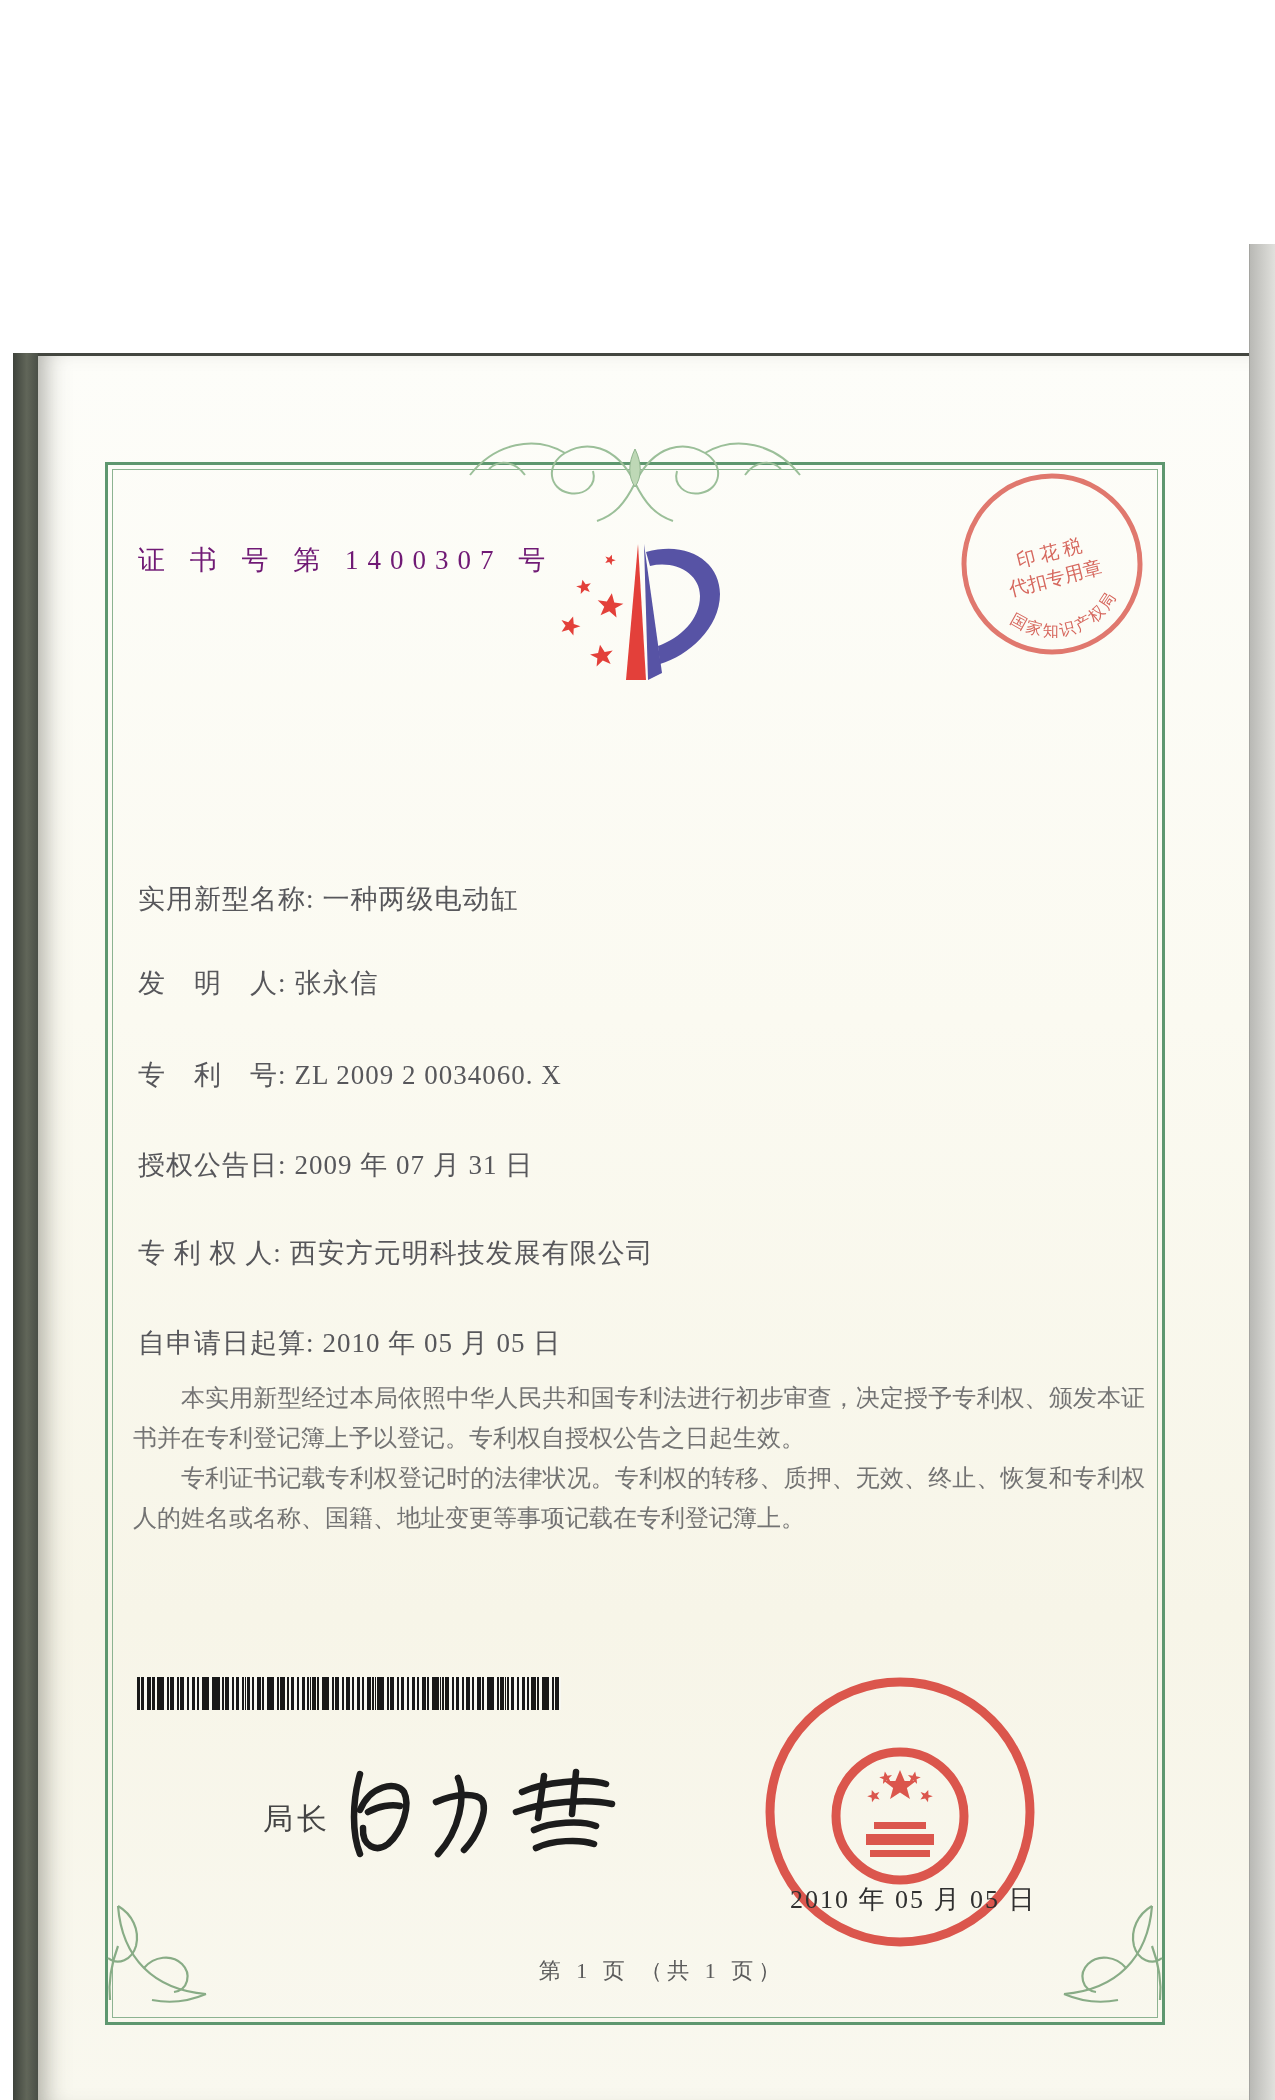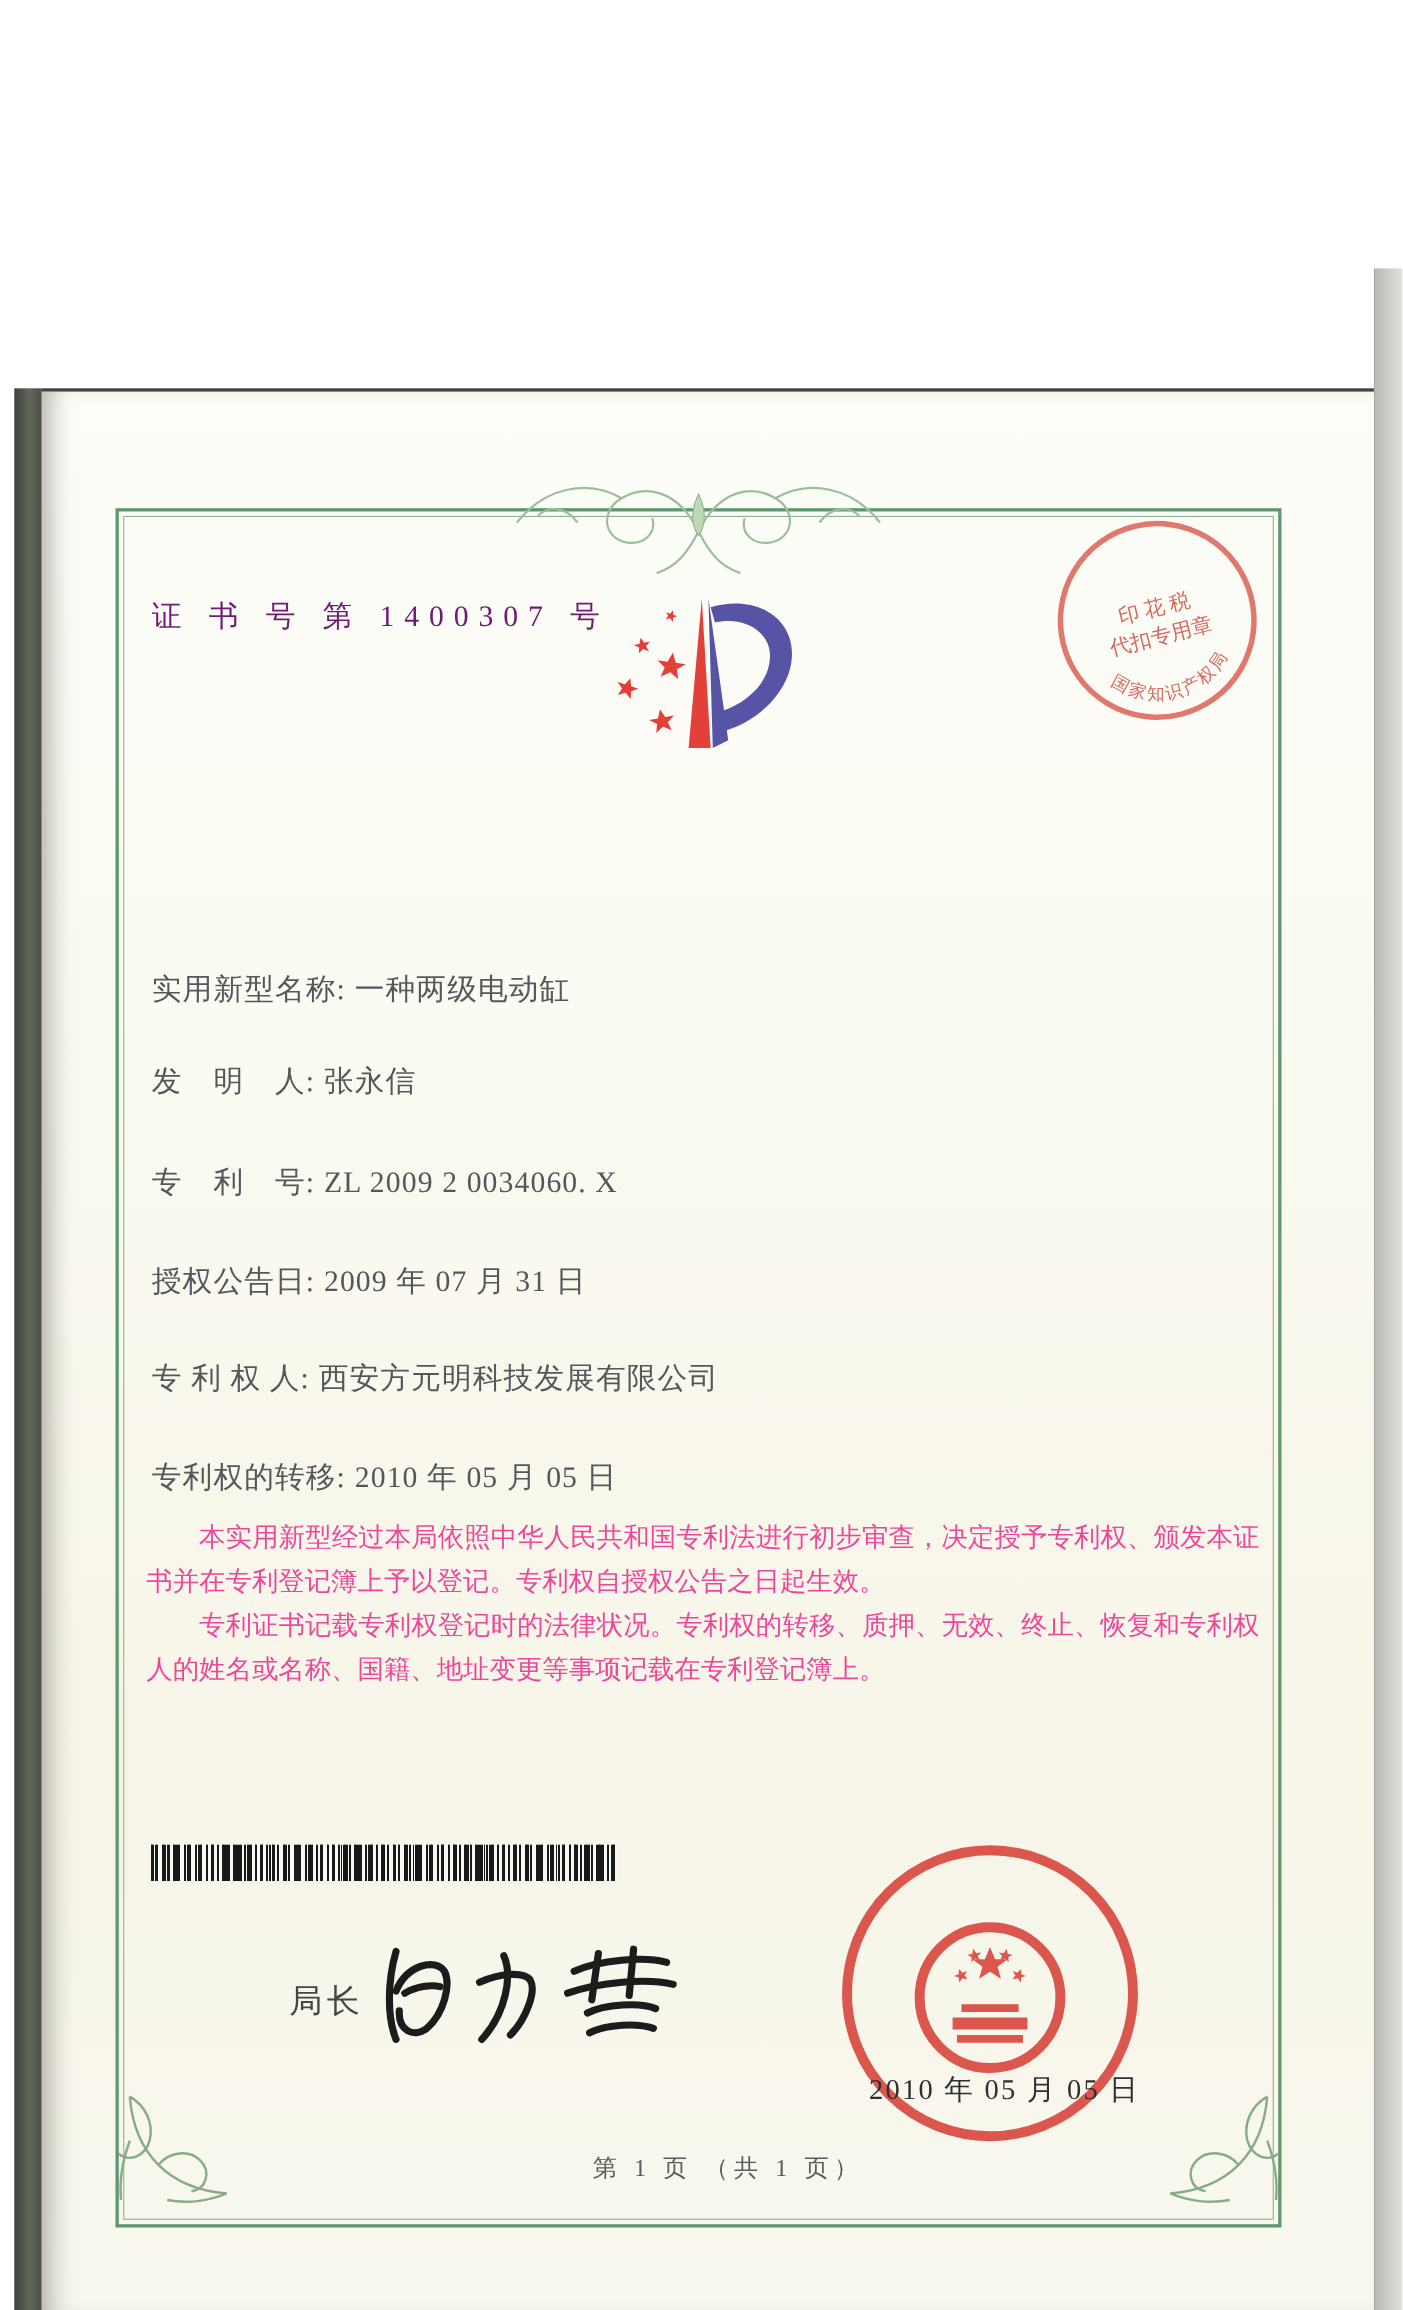--- a/index.html
+++ b/index.html
@@ -29,21 +29,21 @@
   .fields{position:absolute;left:0;top:0;}
   .field{position:absolute;left:138px;font-size:27px;color:#57575b;letter-spacing:1px;white-space:nowrap;}
   .field:nth-of-type(1){top:881px}
   .field:nth-of-type(2){top:965px}
   .field:nth-of-type(3){top:1057px}
   .field:nth-of-type(4){top:1147px}
   .field:nth-of-type(5){top:1235px}
   .field:nth-of-type(6){top:1325px}
   .fvalue{margin-left:8px;text-align:center;}
   .body-text{position:absolute;left:133px;top:1378px;width:1012px;font-size:24px;line-height:40px;
-             color:#ec4899;text-align:justify;}
+             color:#737373;text-align:justify;}
   .body-text p{margin:0;text-indent:2em;}
   .barcode{position:absolute;left:137px;top:1677px;width:424px;height:33px;background-color:#f8f8f2;
            background-image:
              repeating-linear-gradient(90deg,#181818 0 2px,transparent 2px 5px),
              repeating-linear-gradient(90deg,#181818 0 3px,transparent 3px 11px),
              repeating-linear-gradient(90deg,transparent 0 4px,#181818 4px 5px,transparent 5px 13px);}
   .sig-label{position:absolute;left:263px;top:1799px;font-size:30px;letter-spacing:4px;color:#454545;}
   .signature{position:absolute;left:330px;top:1752px;width:300px;height:120px;}
   .seal-main{position:absolute;left:762px;top:1674px;width:276px;height:276px;opacity:.9;}
   .seal-date{position:absolute;left:790px;top:1882px;font-size:26px;letter-spacing:2px;color:#2f2f2f;white-space:nowrap;}
@@ -130,21 +130,21 @@
     <div class="field">
       <span class="flabel">专　利　号:</span><span class="fvalue">ZL 2009 2 0034060. X</span>
     </div>
     <div class="field">
       <span class="flabel">授权公告日:</span><span class="fvalue">2009 年 07 月 31 日</span>
     </div>
     <div class="field">
       <span class="flabel">专 利 权 人:</span><span class="fvalue">西安方元明科技发展有限公司</span>
     </div>
     <div class="field">
-      <span class="flabel">专利权的转移:</span><span class="fvalue">2010 年 05 月 05 日</span>
+      <span class="flabel">自申请日起算:</span><span class="fvalue">2010 年 05 月 05 日</span>
     </div>
   </div>
 
   <div class="body-text">
     <p>本实用新型经过本局依照中华人民共和国专利法进行初步审查，决定授予专利权、颁发本证书并在专利登记簿上予以登记。专利权自授权公告之日起生效。</p>
     <p>专利证书记载专利权登记时的法律状况。专利权的转移、质押、无效、终止、恢复和专利权人的姓名或名称、国籍、地址变更等事项记载在专利登记簿上。</p>
   </div>
 
   <div class="barcode"></div>
 

